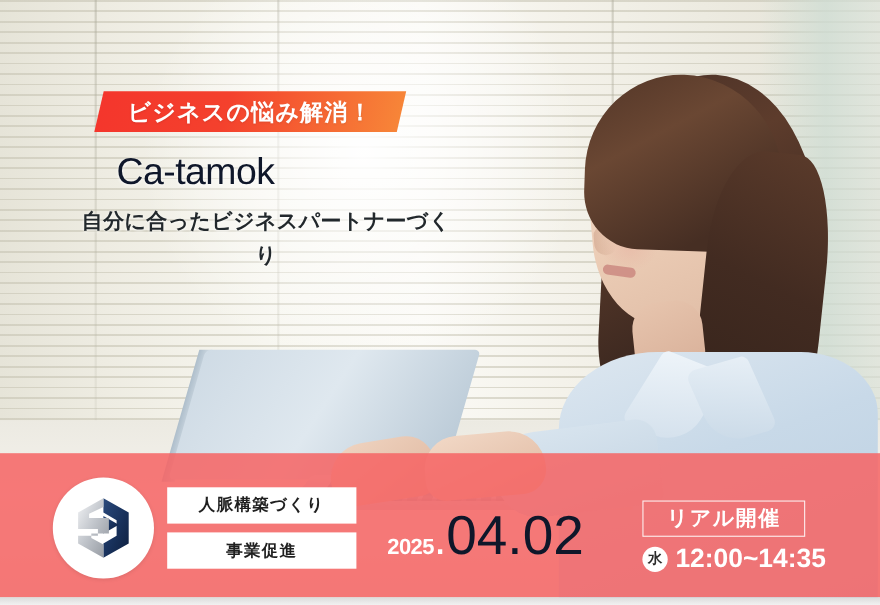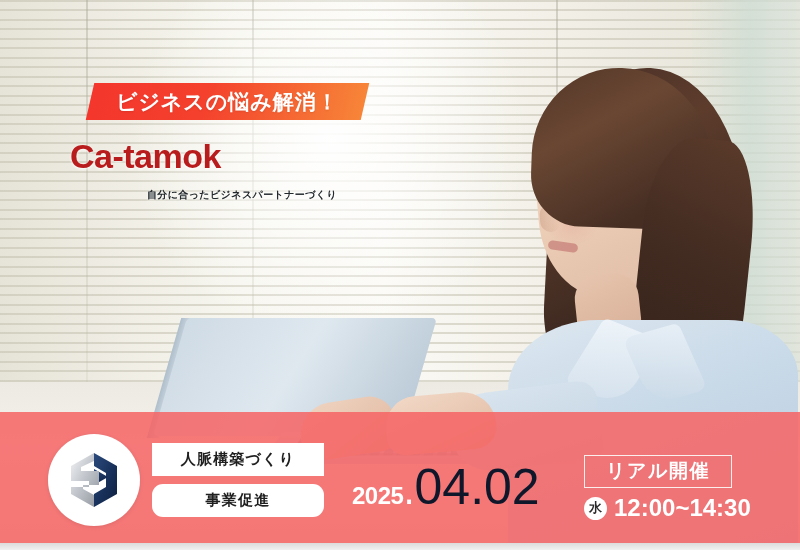--- a/index.html
+++ b/index.html
@@ -177,32 +177,33 @@
   .ribbon-text {
     transform:skewX(13deg);
     color:#ffffff; font-size:21px; font-weight:bold; letter-spacing:1px;
     white-space:nowrap;
     text-shadow:0 1px 2px rgba(0,0,0,0.10);
   }
 
   
   .headline { position:absolute; left:70px; top:138px; width:390px; }
   .brand {
-    color:#b91c1c; font-size:34px; font-weight:bold; letter-spacing:-0.5px;
+    color:#0f172a; font-size:34px; font-weight:normal; letter-spacing:-0.5px;
     line-height:1.06;
     text-shadow:0 1px 3px rgba(255,255,255,0.9);
+    margin-left:36px;
   }
   .title {
     color:#2c2c2c; font-size:53px; font-weight:bold; letter-spacing:1px;
     line-height:1.14; margin-top:4px; white-space:nowrap;
     text-shadow:0 2px 5px rgba(255,255,255,0.85);
   }
   .subtitle {
     margin-top:13px; text-align:center; width:344px;
-    color:#22282c; font-size:10px; font-weight:bold; line-height:1.62;
+    color:#22282c; font-size:19px; font-weight:bold; line-height:1.62;
     letter-spacing:0.4px;
     text-shadow:0 1px 3px rgba(255,255,255,0.95);
   }
 
   
   .band {
     position:absolute; left:0; top:412px; width:800px; height:131px;
     background:rgba(246,100,100,0.86);
   }
   .band-bottom-strip {
@@ -218,26 +219,26 @@
     box-shadow:0 1px 4px rgba(0,0,0,0.10);
   }
 
   
   .tags { position:absolute; left:152px; top:443px; width:172px; }
   .tag {
     background:#ffffff; color:#1f1f1f;
     font-size:15px; font-weight:bold; letter-spacing:1.2px;
     text-align:center; padding:7px 0; white-space:nowrap;
   }
-  .tag + .tag { margin-top:8px;border-radius:11px; }
+  .tag + .tag { margin-top:8px; }
 
   
   .date-block { position:absolute; left:352px; top:462px; display:flex; align-items:baseline; }
   .date-year {
-    color:#ffffff; font-size:24px; font-weight:bold; letter-spacing:-0.5px;
+    color:#ffffff; font-size:20px; font-weight:bold; letter-spacing:-0.5px;
   }
   .date-dot { color:#ffffff; font-size:40px; font-weight:300; line-height:1; }
   .date-md {
     color:#0f172a; font-size:50px; font-weight:300; letter-spacing:0px; line-height:1;
   }
 
   
   .info { position:absolute; left:584px; top:455px; }
   .realbox {
     border:1px solid rgba(255,255,255,0.88);
@@ -342,17 +343,17 @@
   <div class="date-block">
     <span class="date-year">2025</span>
     <span class="date-dot">.</span>
     <span class="date-md">04.02</span>
   </div>
 
   <div class="info">
     <div class="realbox">リアル開催</div>
     <div class="time-row">
       <span class="day-badge">水</span>
-      <span class="time-text">12:00~14:30</span>
+      <span class="time-text">12:00~14:35</span>
     </div>
   </div>
 
 </div>
 
 </body></html>

